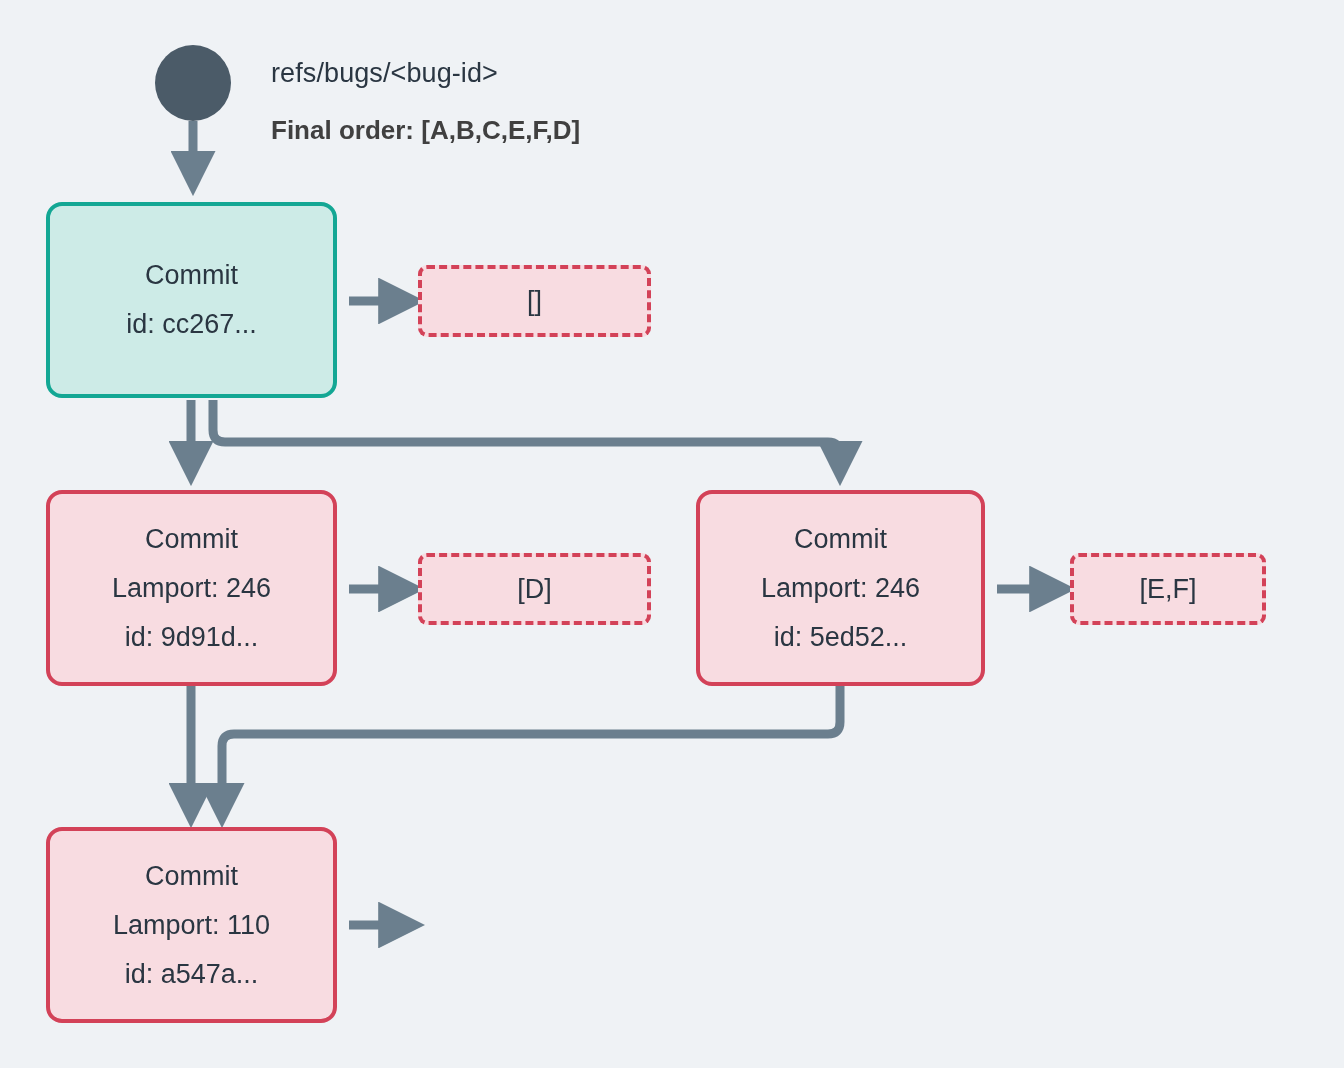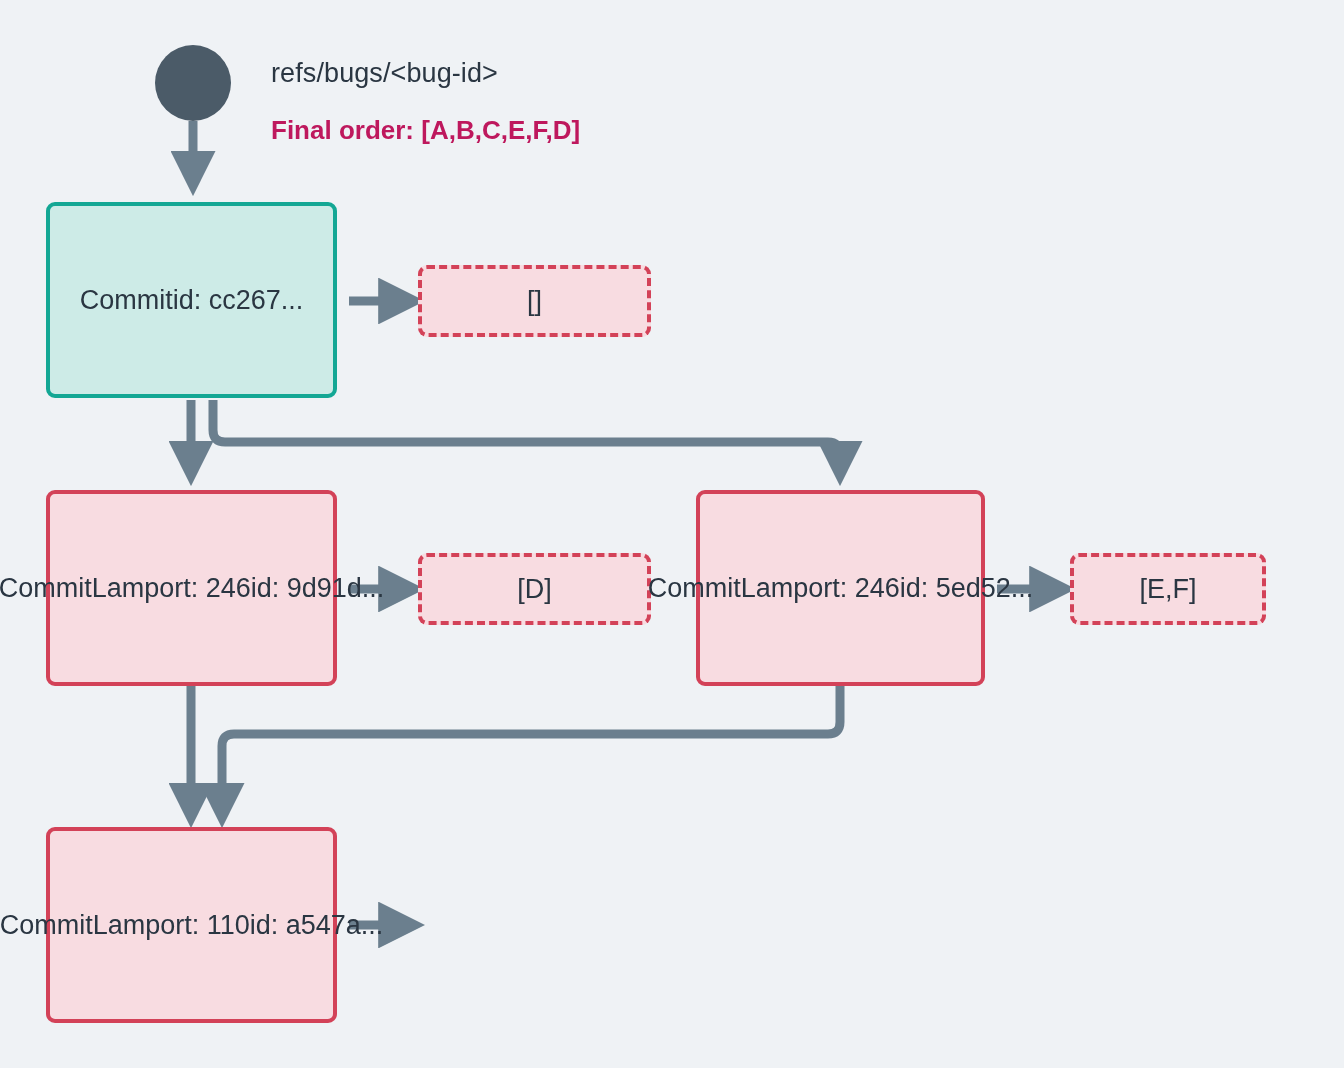--- a/index.html
+++ b/index.html
@@ -50,30 +50,31 @@
     color: #2a3642;
     white-space: nowrap;
   }
   .final-order {
     position: absolute;
     left: 271px;
     top: 113px;
     font-size: 26px;
     line-height: 34px;
     font-weight: bold;
-    color: #be185d;
+    color: #404040;
     white-space: nowrap;
   }
 
   
   .commit {
     position: absolute;
     box-sizing: border-box;
-    border-radius: 9px;
+    border-radius: 16px;
     display: flex;
+    flex-direction: column;
     align-items: center;
     justify-content: center;
     text-align: center;
   }
   .commit .line {
     font-size: 27px;
     line-height: 49px;
     color: #2a3642;
     white-space: nowrap;
   }

